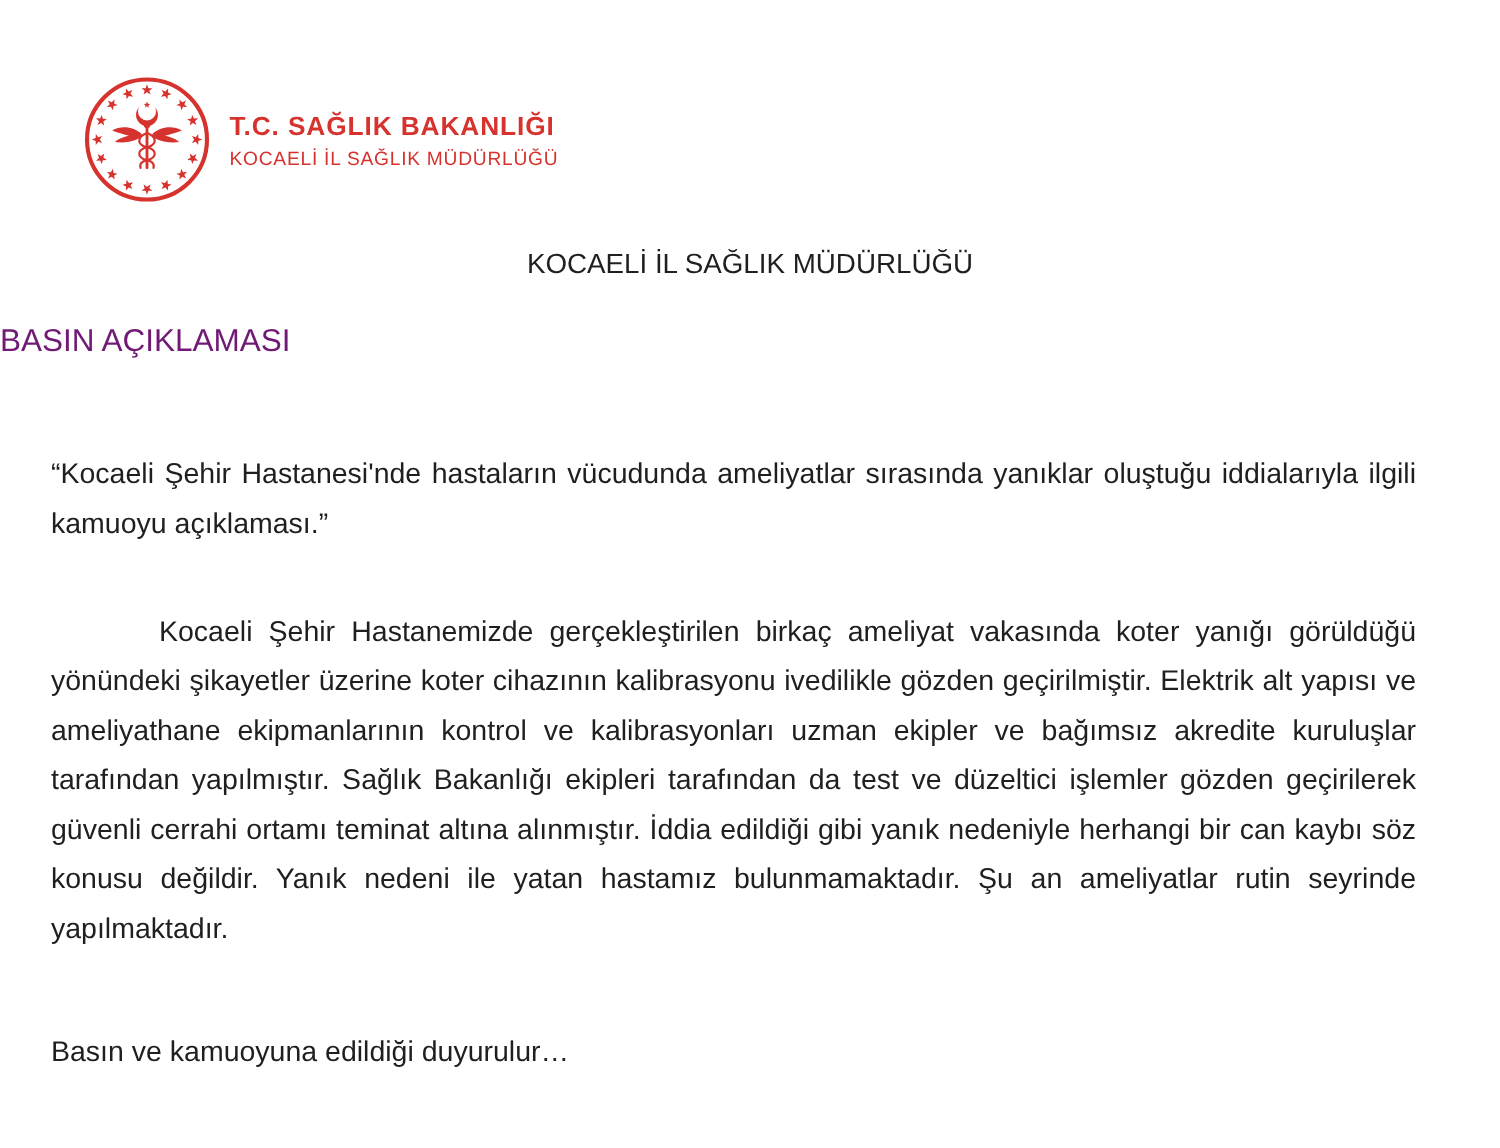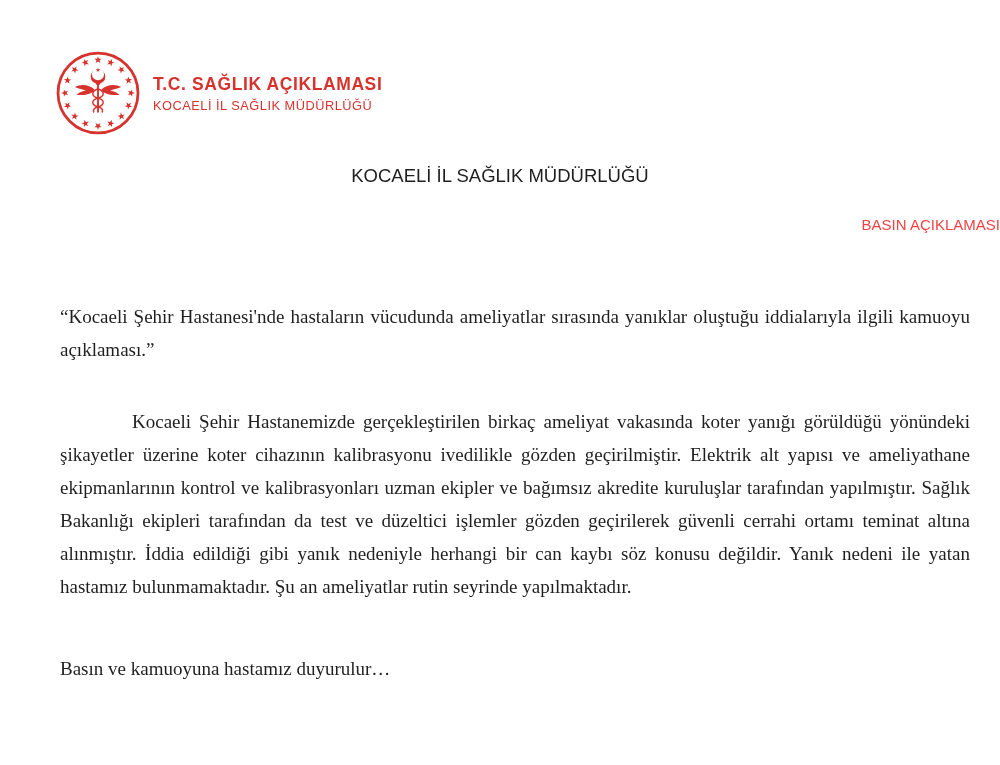--- a/index.html
+++ b/index.html
@@ -54,31 +54,30 @@
     text-align: center;
     font-size: 18.5px;
     font-weight: normal;
     color: #1f1f1f;
   }
   .doc-subtitle {
     position: absolute;
     top: 216px;
     left: 0;
     width: 100%;
-    text-align: right;
-    font-size: 15px;
+    text-align: left;
+    font-size: 21px;
     font-weight: normal;
-    color: #ef4444;
+    color: #701a75;
   }
   .content {
     position: absolute;
     top: 300px;
-    left: 60px;
+    left: 34px;
     width: 910px;
-    font-family: Liberation Serif, serif;
   }
   .para {
     font-size: 19px;
     line-height: 33px;
     text-align: justify;
     margin: 0;
   }
   .para.quote {
     margin-bottom: 0;
   }
@@ -127,27 +126,27 @@
         <path d="M54 46 C60 40 70 39 77 43 C72 45 68 46 64 47 C69 48 73 50 75 52 C69 53 62 52 56 49 Z"></path>
         <circle cx="50" cy="38.5" r="2.6"></circle>
         <rect x="48.9" y="40" width="2.2" height="33" rx="1.1"></rect>
       </g>
       <g fill="none" stroke="#d6332f" stroke-width="1.7" stroke-linecap="round">
         <path d="M50 45 C42 48 42 54 50 56 C58 58 58 64 50 66 C46 67 44 69 45 72"></path>
         <path d="M50 45 C58 48 58 54 50 56 C42 58 42 64 50 66 C54 67 56 69 55 72"></path>
       </g>
     </svg>
     <div class="logotext">
-      <div class="line1">T.C. SAĞLIK AÇIKLAMASI</div>
+      <div class="line1">T.C. SAĞLIK BAKANLIĞI</div>
       <div class="line2">KOCAELİ İL SAĞLIK MÜDÜRLÜĞÜ</div>
     </div>
   </div>
 
   <div class="doc-title">KOCAELİ İL SAĞLIK MÜDÜRLÜĞÜ</div>
   <div class="doc-subtitle">BASIN AÇIKLAMASI</div>
 
   <div class="content">
     <p class="para quote">“Kocaeli Şehir Hastanesi'nde hastaların vücudunda ameliyatlar sırasında yanıklar oluştuğu iddialarıyla ilgili kamuoyu açıklaması.”</p>
     <p class="para main">Kocaeli Şehir Hastanemizde gerçekleştirilen birkaç ameliyat vakasında koter yanığı görüldüğü yönündeki şikayetler üzerine koter cihazının kalibrasyonu ivedilikle gözden geçirilmiştir. Elektrik alt yapısı ve ameliyathane ekipmanlarının kontrol ve kalibrasyonları uzman ekipler ve bağımsız akredite kuruluşlar tarafından yapılmıştır. Sağlık Bakanlığı ekipleri tarafından da test ve düzeltici işlemler gözden geçirilerek güvenli cerrahi ortamı teminat altına alınmıştır. İddia edildiği gibi yanık nedeniyle herhangi bir can kaybı söz konusu değildir. Yanık nedeni ile yatan hastamız bulunmamaktadır. Şu an ameliyatlar rutin seyrinde yapılmaktadır.</p>
-    <p class="para closing">Basın ve kamuoyuna hastamız duyurulur…</p>
+    <p class="para closing">Basın ve kamuoyuna edildiği duyurulur…</p>
   </div>
 
 </div>
 
 </body></html>

